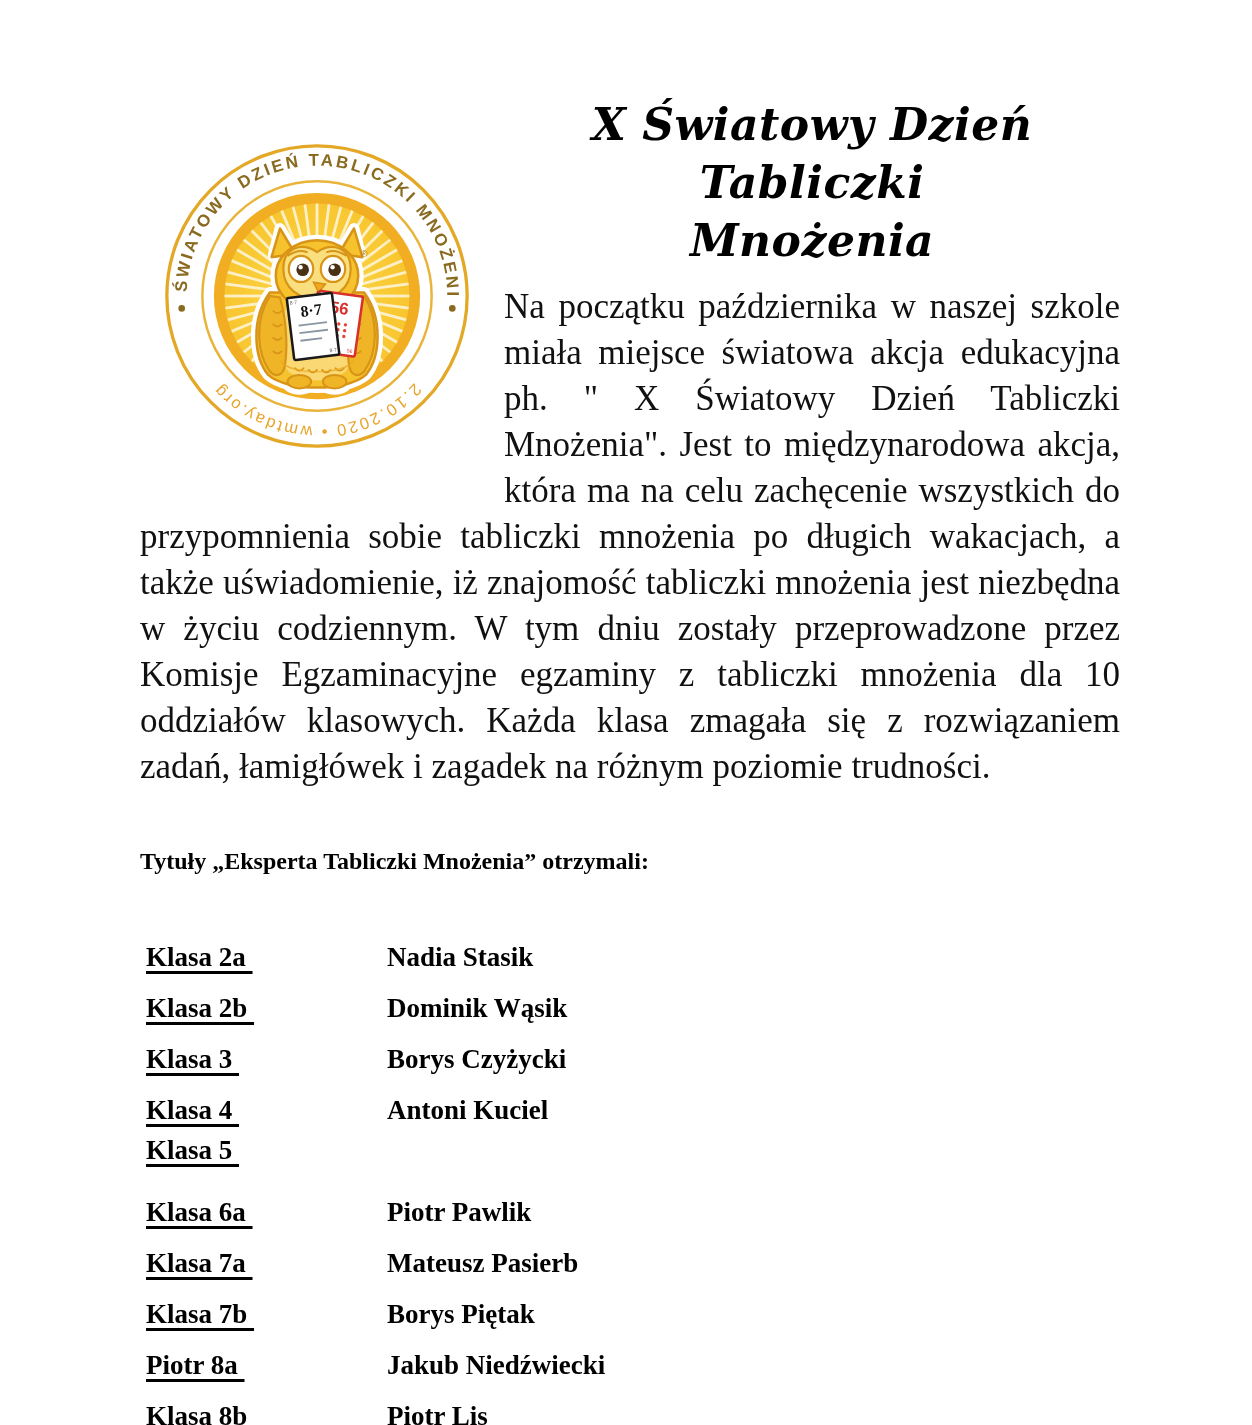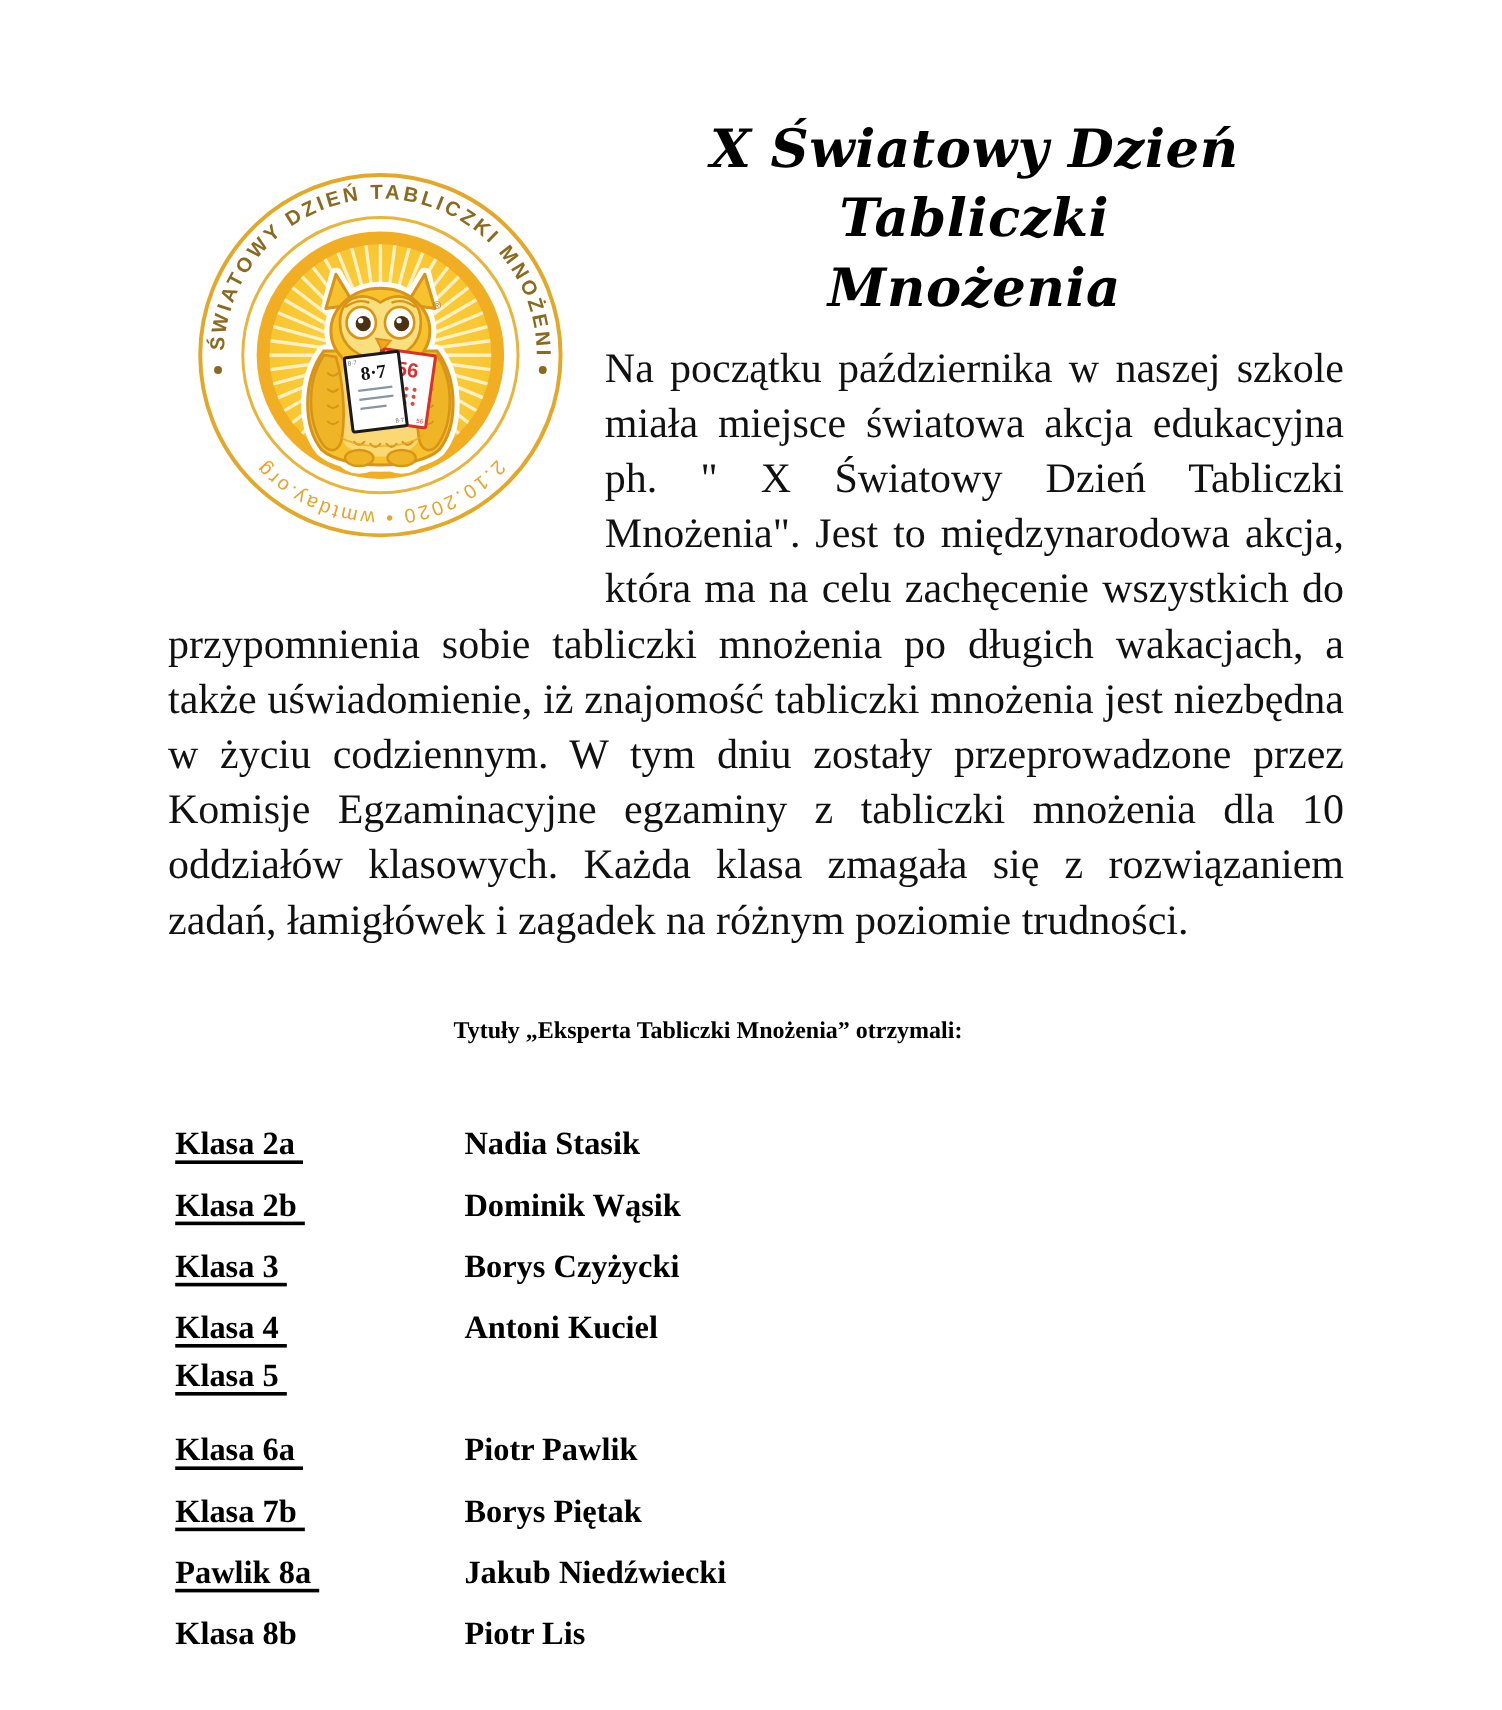--- a/index.html
+++ b/index.html
@@ -68,22 +68,22 @@
     line-height: 46px;
     text-align: justify;
     text-justify: inter-word;
     margin: 0;
     color: #111;
   }
 
   
   .subheading {
     clear: both;
-    text-align: center;
-    font-size: 20px;
+    text-align: left;
+    font-size: 24px;
     font-weight: bold;
     margin: 58px 0 0 0;
     padding-right: 80px;
     color: #000;
   }
 
   
   .award-list {
     clear: both;
     margin: 56px 0 0 0;
@@ -426,25 +426,29 @@
         <span class="student">Antoni Kuciel</span>
       </li>
       <li class="award-row">
         <span class="klasa underlined">Klasa 5 </span>
       </li>
       <li class="award-row">
         <span class="klasa underlined">Klasa 6a </span>
         <span class="student">Piotr Pawlik</span>
       </li>
       <li class="award-row">
+        <span class="klasa underlined">Klasa 7a </span>
+        <span class="student">Mateusz Pasierb</span>
+      </li>
+      <li class="award-row">
         <span class="klasa underlined">Klasa 7b </span>
         <span class="student">Borys Piętak</span>
       </li>
       <li class="award-row">
-        <span class="klasa underlined">Pawlik 8a </span>
+        <span class="klasa underlined">Piotr 8a </span>
         <span class="student">Jakub Niedźwiecki</span>
       </li>
       <li class="award-row">
         <span class="klasa">Klasa 8b </span>
         <span class="student">Piotr Lis</span>
       </li>
     </ul>
 
   </div>
 </div>

